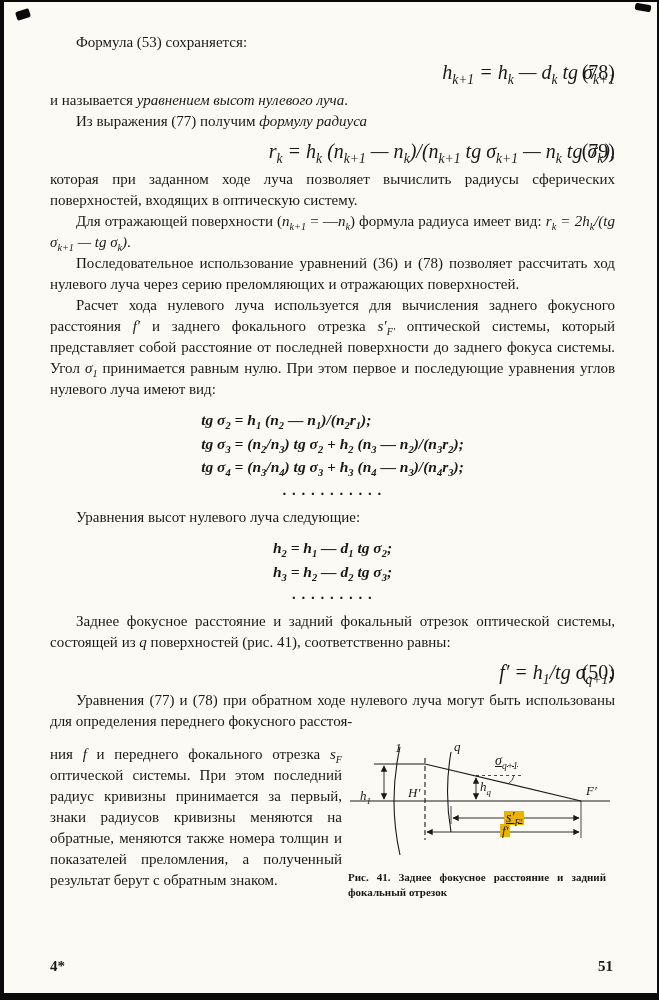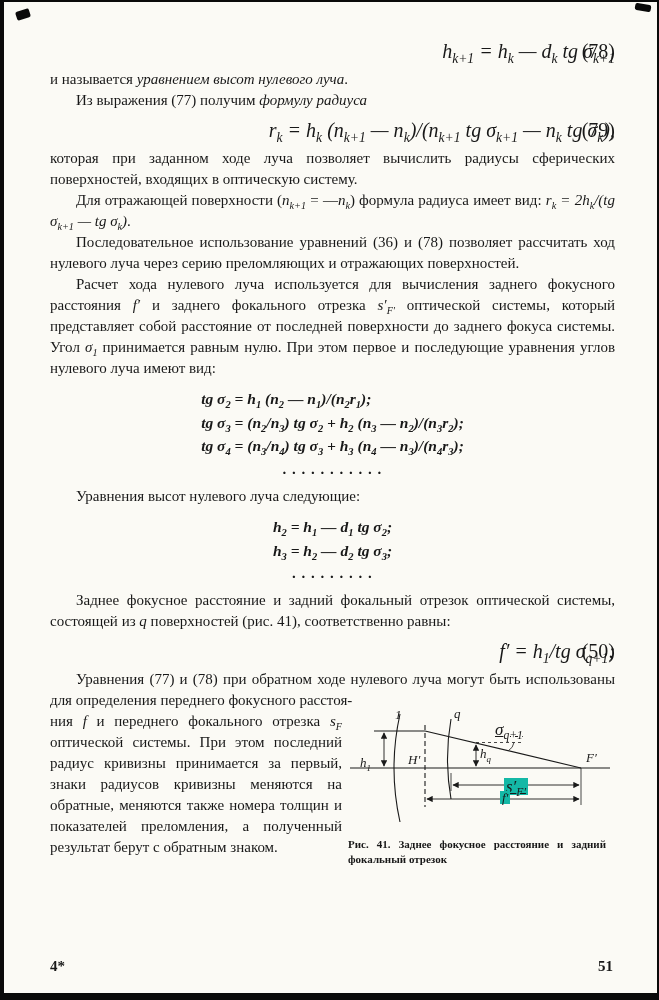--- a/index.html
+++ b/index.html
@@ -21,41 +21,42 @@
   p{margin:0;text-align:justify;}
   .indent{text-indent:26px;}
   .eqrow{position:relative;text-align:right;margin:5px 0 4px;font-size:20px;}
   .eqnum{position:absolute;right:0;top:50%;transform:translateY(-50%);font-style:normal;}
   .formula{font-style:italic;}
   sub{font-size:0.68em;line-height:0;}
   .eqblock{text-align:center;margin:7px 0 6px;}
   .eqblock .inner{display:inline-block;text-align:left;font-weight:bold;}
   .eqblock .line{font-style:italic;font-size:15.5px;margin:2px 0;}
   .eqblock .dots{font-style:normal;letter-spacing:1px;text-align:center;margin-top:1px;}
-  .bottom{display:flex;margin-top:0;}
+  .bottom{display:flex;margin-top:12px;}
   .leftcol{width:292px;margin-right:6px;}
   .figure{width:267px;}
   .diagram{position:relative;width:267px;height:118px;}
   .diagram svg{display:block;}
   .flabel{
     position:absolute;font-style:italic;font-size:13px;line-height:1;
     font-family:"Liberation Serif",serif;white-space:nowrap;
   }
-  .flabel.bg{background:#14b8a6;padding:0 2px;}
-  .flabel.small{font-size:17px;text-decoration:underline;}
+  .flabel.bg{background:#eab308;padding:0 2px;}
+  .flabel.small{font-size:14px;text-decoration:underline;}
   .caption{font-weight:bold;font-size:11px;line-height:1.3;margin-top:8px;width:258px;text-align:justify;}
   .footer{position:absolute;left:46px;right:44px;bottom:16px;display:flex;justify-content:space-between;font-weight:bold;}
 </style>
 </head>
 <body>
 
 <div class="page">
   <div class="artifact tl"></div>
   <div class="artifact tr"></div>
 
+  <p class="indent">Формула (53) сохраняется:</p>
 
   <div class="eqrow">
     <span class="formula">h<sub>k+1</sub> = h<sub>k</sub> — d<sub>k</sub> tg σ<sub>k+1</sub></span>
     <span class="eqnum">(78)</span>
   </div>
 
   <p>и называется <i>уравнением высот нулевого луча</i>.</p>
   <p class="indent">Из выражения (77) получим <i>формулу радиуса</i></p>
 
   <div class="eqrow">

